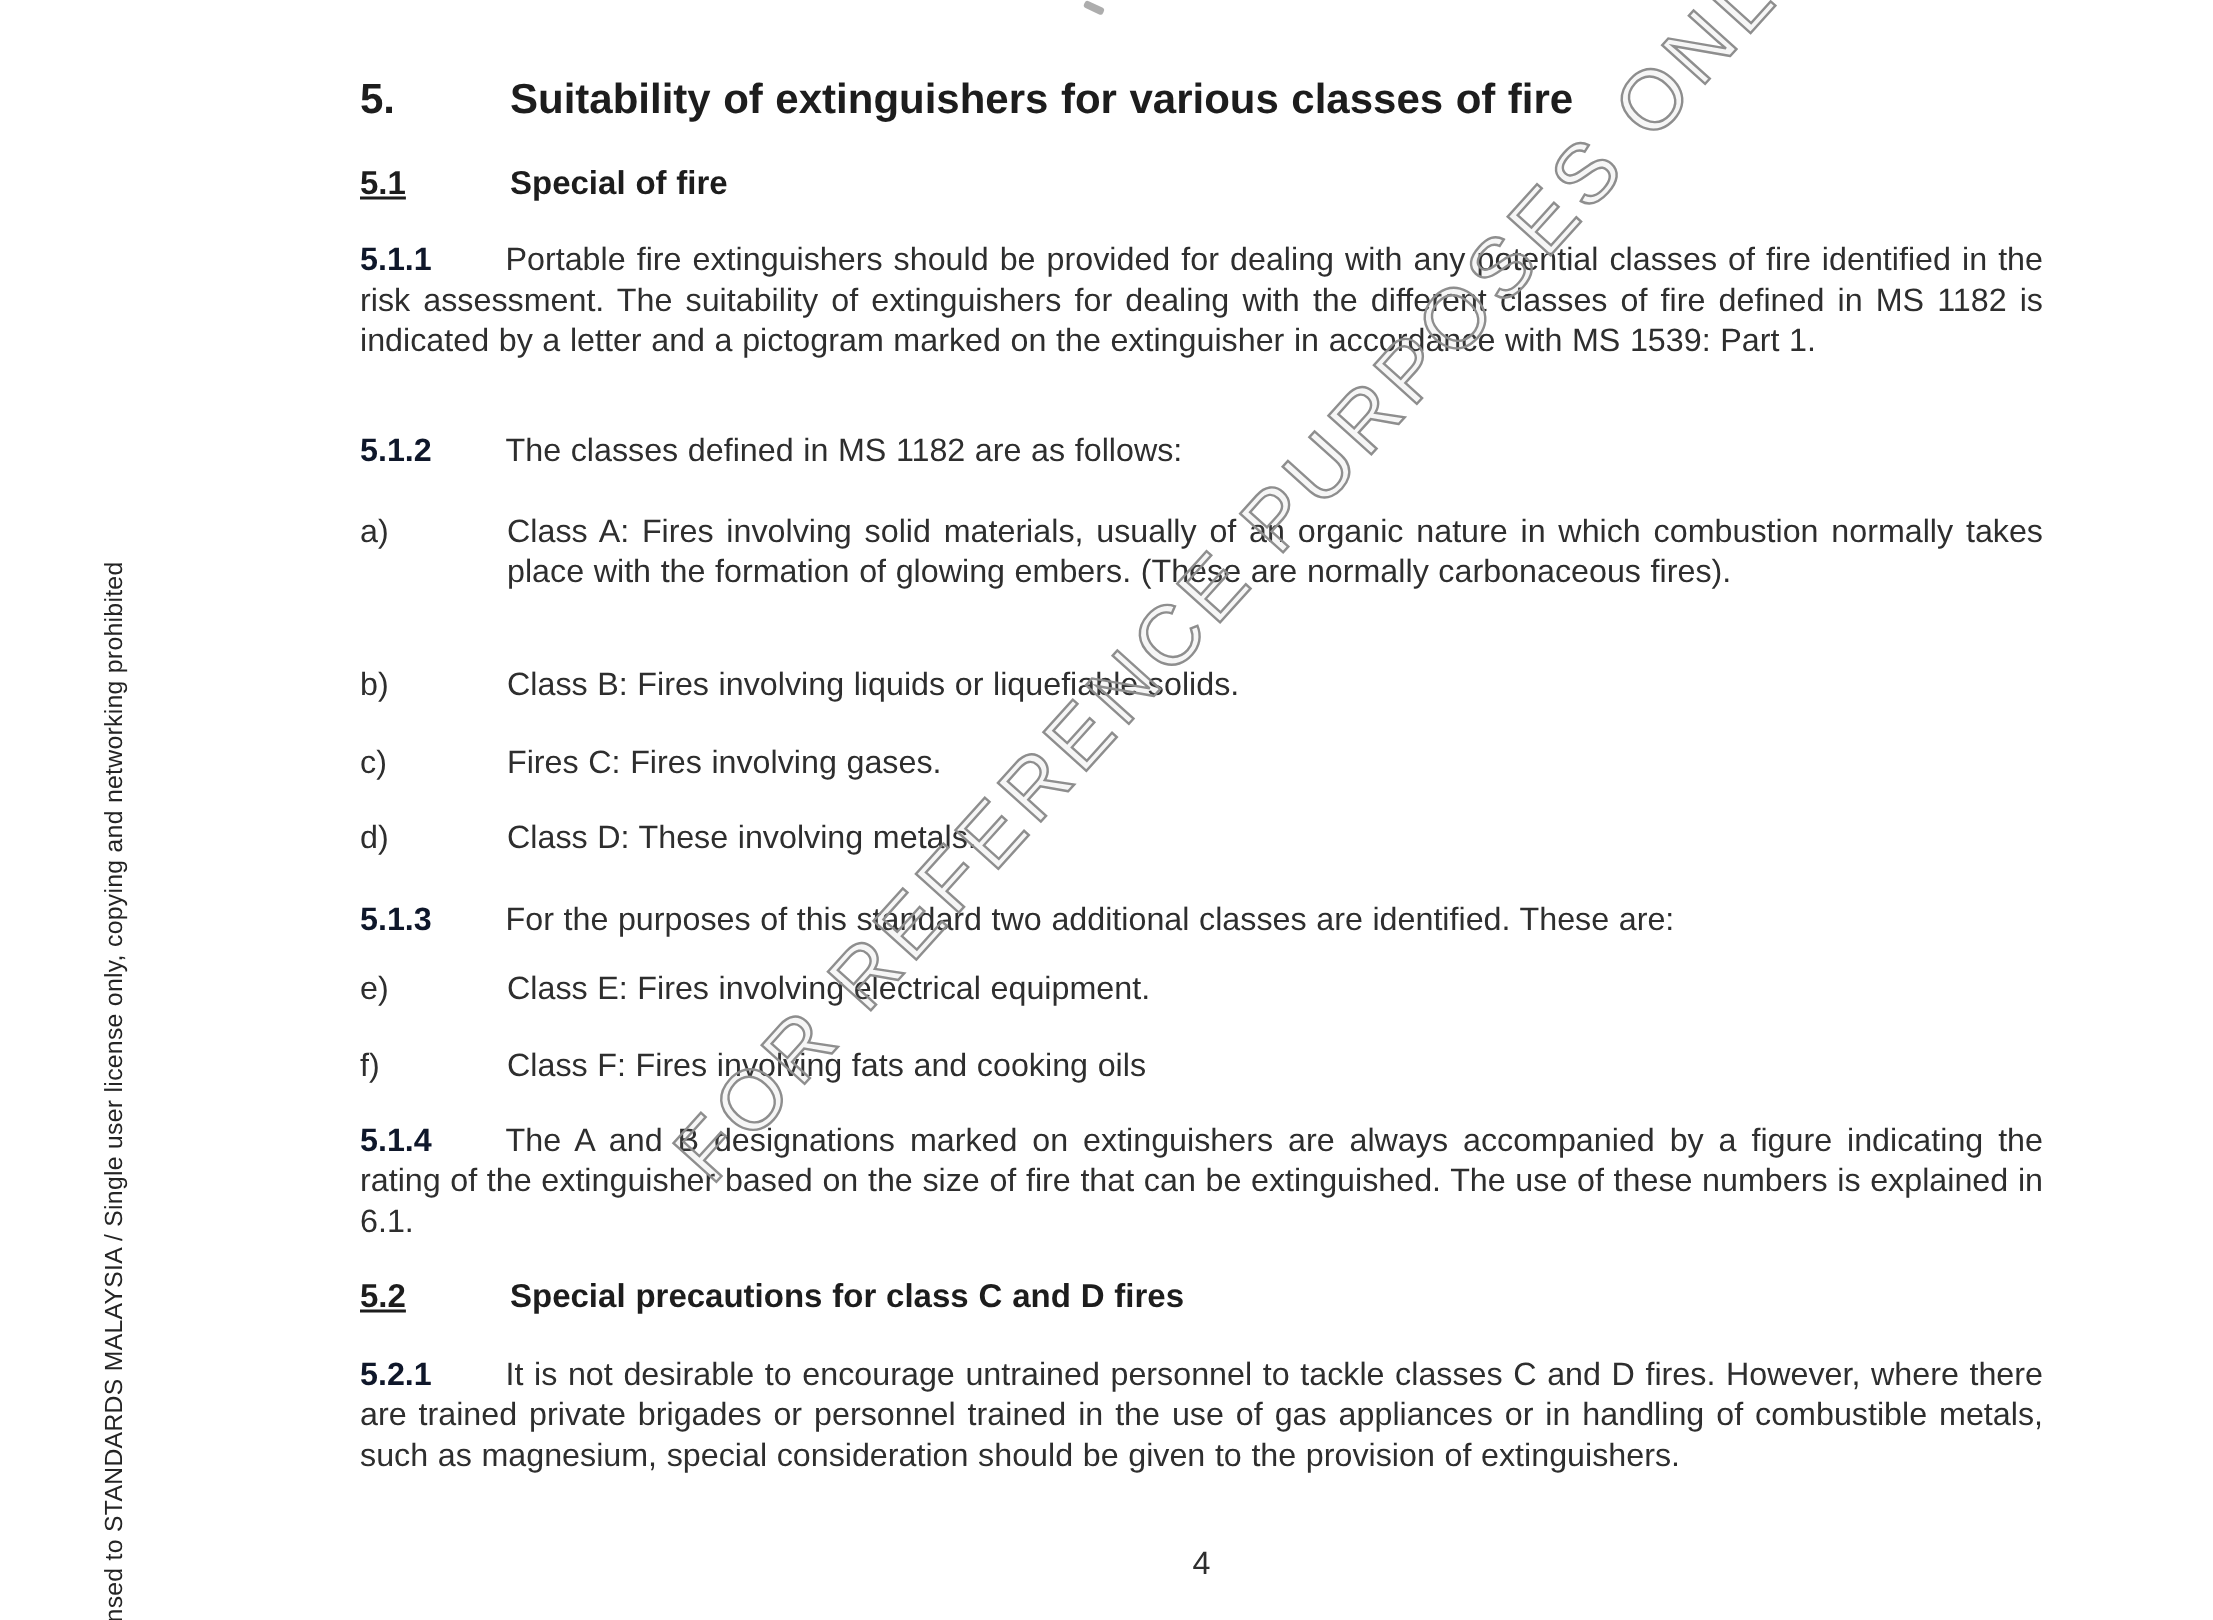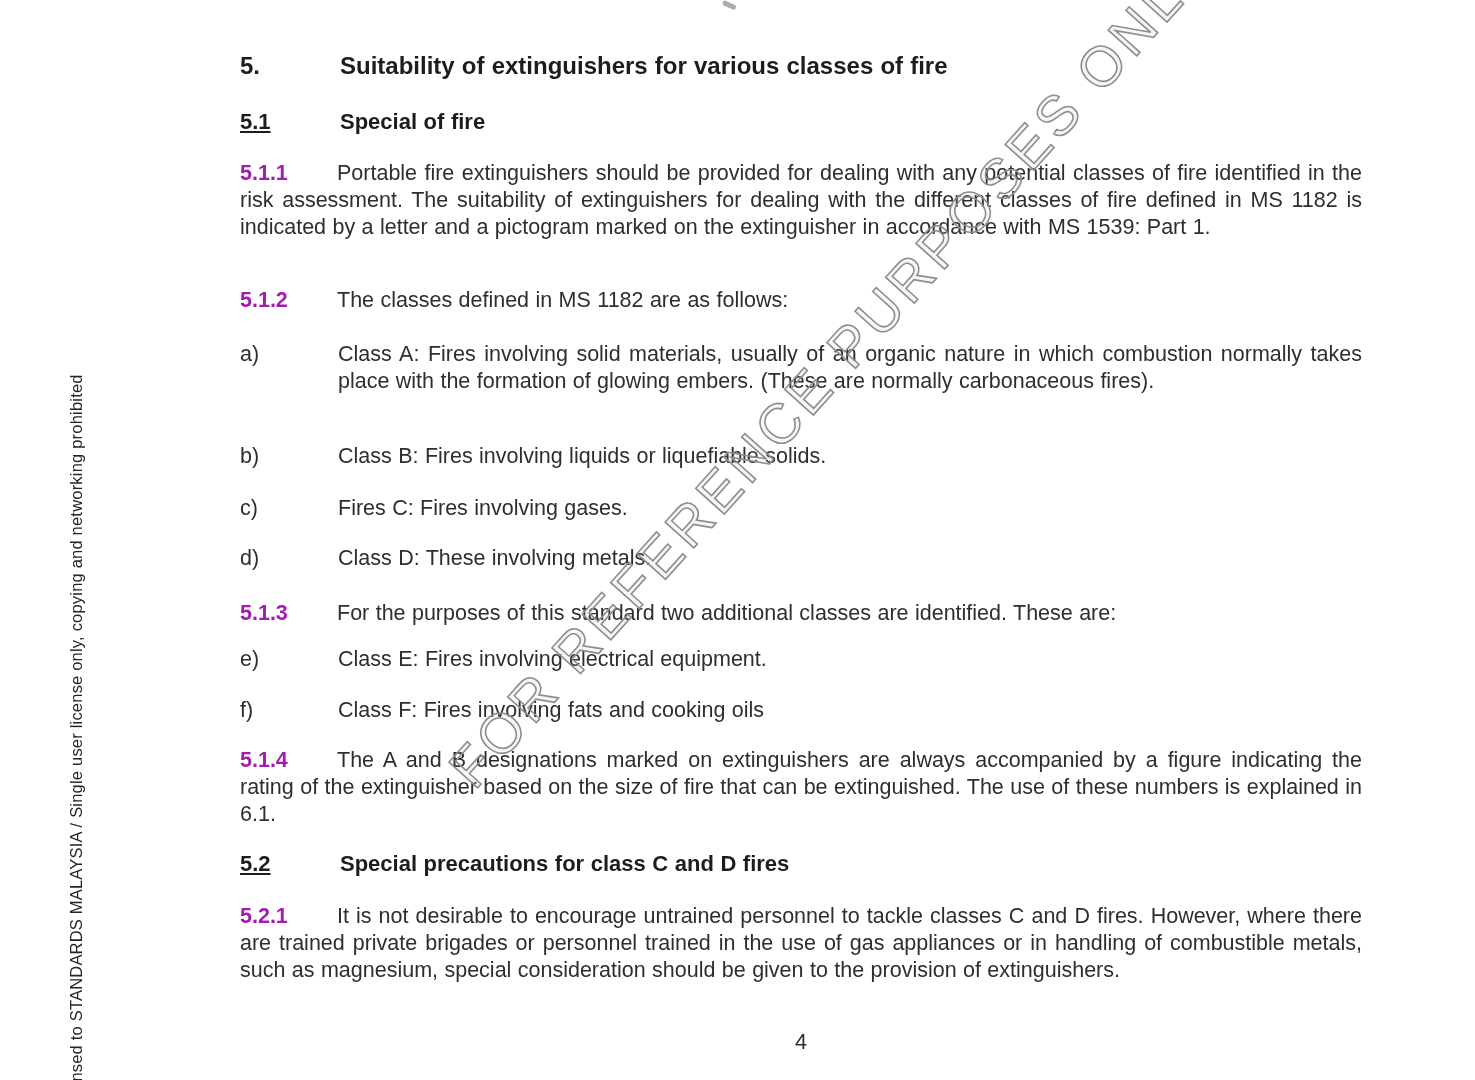--- a/index.html
+++ b/index.html
@@ -11,25 +11,25 @@
   }
   .page{position:absolute;inset:0;background:#fff;}
 
   
   .block{
     position:absolute;left:240px;width:1122px;
     font-size:21.5px;line-height:27px;color:#2e2e2e;
     word-spacing:0.02em;
   }
   .just{text-align:justify;}
-  .h1{font-weight:bold;font-size:24px;color:#1d1d1d;}
+  .h1{font-weight:bold;font-size:28px;color:#1d1d1d;}
   .h2{font-weight:bold;font-size:22px;color:#1d1d1d;}
   .h1 .num{display:inline-block;width:100px;}
   .h2 .num{display:inline-block;width:100px;text-decoration:underline;}
-  .p .num{font-weight:bold;display:inline-block;width:97px;color:#a21caf;}
+  .p .num{font-weight:bold;display:inline-block;width:97px;color:#0f172a;}
   .li{display:flex;}
   .li .label{width:98px;flex:none;}
   .li .text{flex:1;}
 
   
   .page-number{
     position:absolute;left:240px;top:1030px;width:1122px;
     text-align:center;font-size:21.5px;color:#2e2e2e;
   }
 

